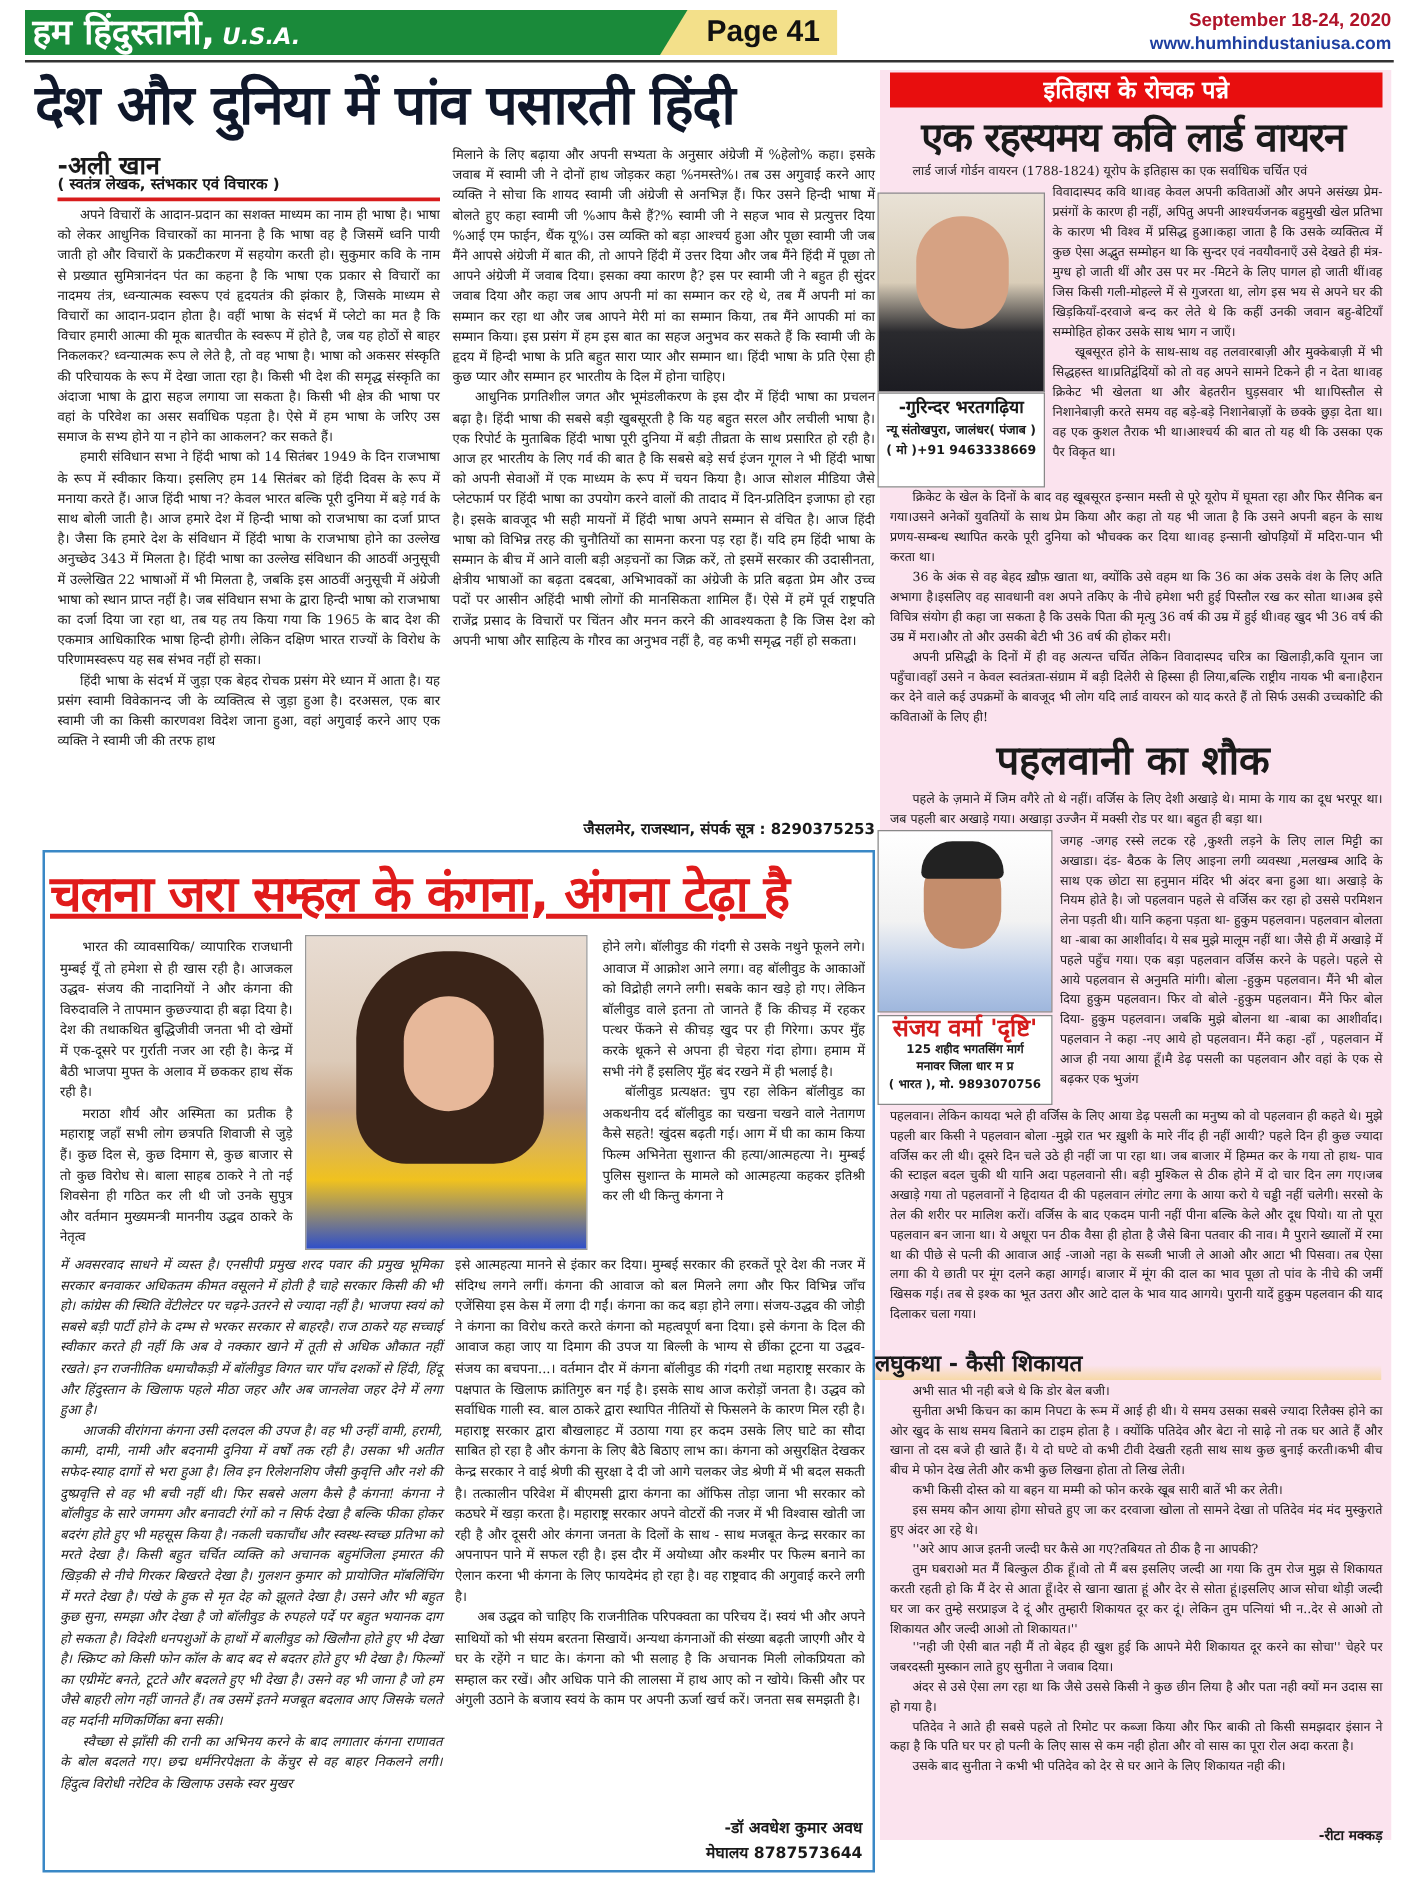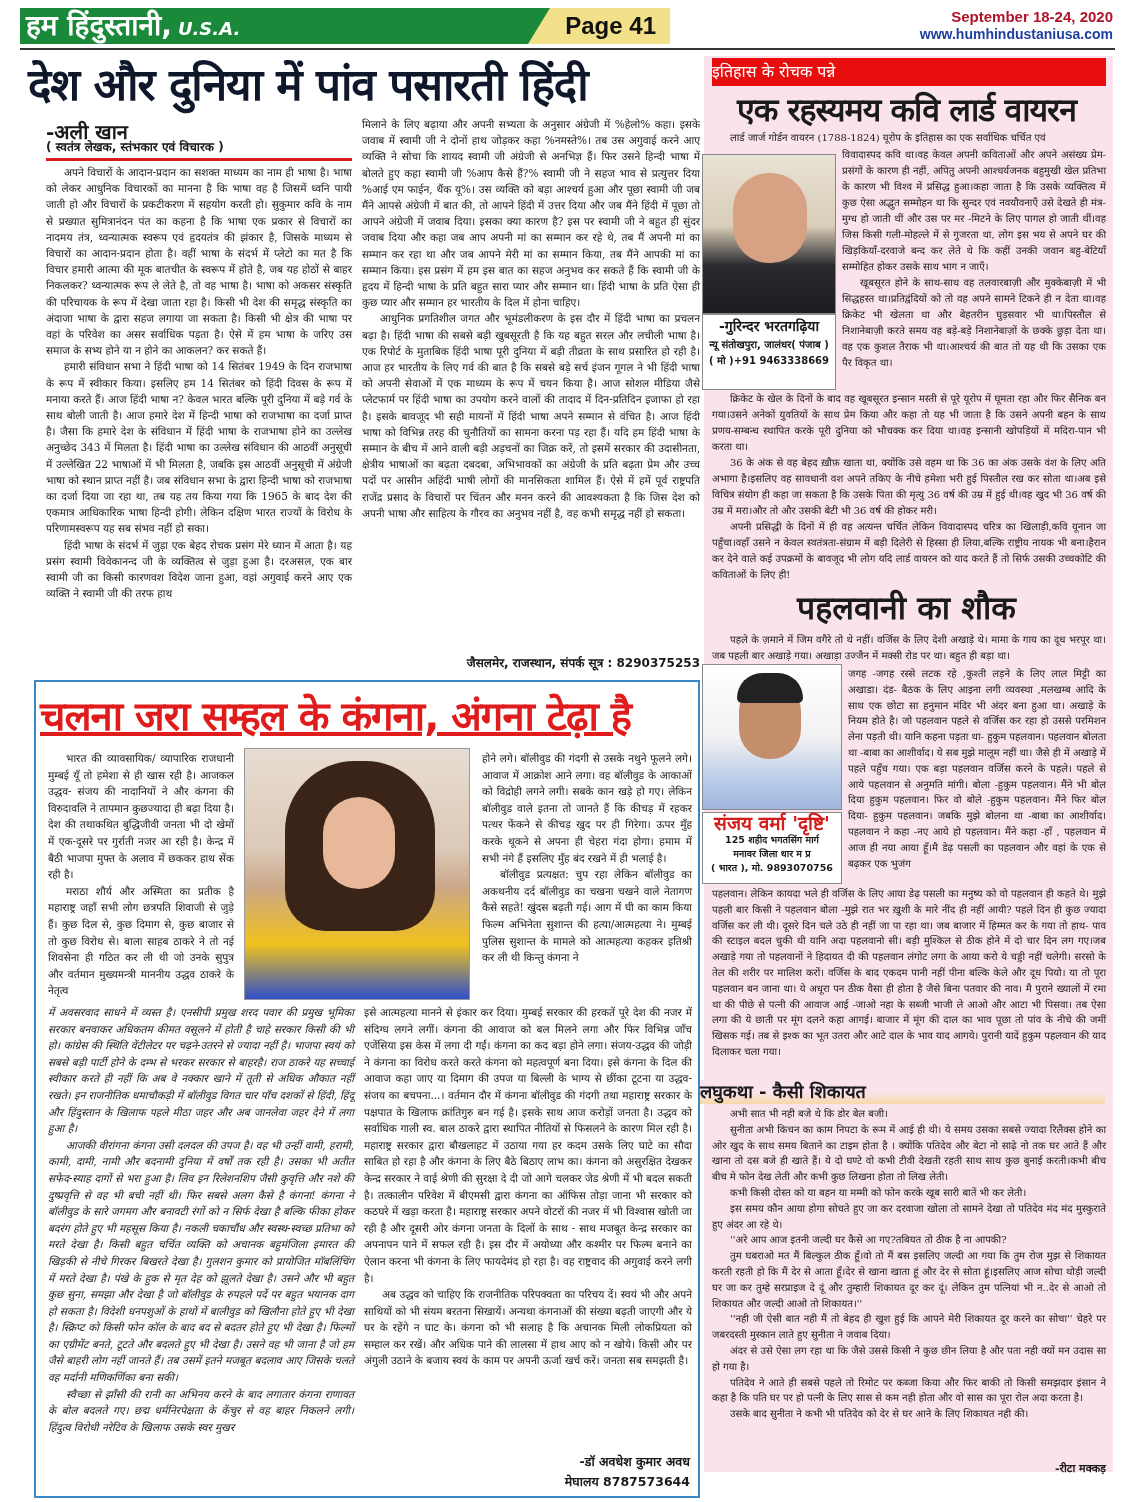--- a/index.html
+++ b/index.html
@@ -28,21 +28,21 @@
   .photo-kangana .face { position: absolute; left: 78px; top: 48px; width: 72px; height: 92px; border-radius: 40px; background: #e7b89a; }
   .photo-kangana .hair { position: absolute; left: 40px; top: 12px; width: 150px; height: 170px; border-radius: 70px 70px 40px 40px; background: #3a2418; z-index: 0; }
   .photo-kangana .face { z-index: 1; }
   .art2-left-top { left: 48px; top: 750px; width: 186px; font-size: 10.5px; line-height: 16.6px; }
   .art2-right-top { left: 482px; top: 750px; width: 210px; font-size: 10.5px; line-height: 16.6px; }
   .art2-col1 { left: 48px; top: 1004px; width: 306px; font-size: 10.5px; line-height: 16.6px; font-style: italic; }
   .art2-col2 { left: 364px; top: 1004px; width: 328px; font-size: 10.5px; line-height: 16.6px; }
   .sign2 { position: absolute; left: 480px; top: 1452px; width: 210px; text-align: right; font-weight: bold; font-size: 12.5px; line-height: 20px; font-family: "DejaVu Sans", sans-serif; }
 
   .sidebar { position: absolute; left: 704px; top: 56px; width: 409px; height: 1416px; background: #fbe3ee; }
-  .section-banner { position: absolute; left: 712px; top: 58px; width: 394px; height: 28px; background: #e80e0e; color: #fff; font-family: "DejaVu Sans", sans-serif; font-weight: normal; font-size: 16px; line-height: 28px; }
+  .section-banner { position: absolute; left: 712px; top: 58px; width: 394px; height: 28px; background: #e80e0e; color: #fff; text-align: center; font-family: "DejaVu Sans", sans-serif; font-weight: bold; font-size: 19px; line-height: 28px; }
   .headline3 { position: absolute; left: 704px; top: 90px; width: 405px; text-align: center; font-family: "DejaVu Sans", sans-serif; font-weight: bold; font-size: 32px; line-height: 40px; letter-spacing: -1px; }
   .art3-lead { left: 712px; top: 130px; width: 394px; font-size: 10px; line-height: 16px; }
   .photo-gurinder { position: absolute; left: 702px; top: 154px; width: 134px; height: 160px; background: linear-gradient(180deg, #e9e2d6 0%, #d9cdb8 45%, #2a2a2e 70%, #1c1c22 100%); border: 1px solid #888; }
   .photo-gurinder .face { position: absolute; left: 30px; top: 18px; width: 74px; height: 90px; border-radius: 36px; background: #d6a283; }
   .cap-gurinder { position: absolute; left: 702px; top: 314px; width: 134px; height: 76px; background: #fff; border: 1px solid #888; text-align: center; font-family: "DejaVu Sans", sans-serif; }
   .cap-gurinder .n { font-weight: bold; font-size: 14px; line-height: 22px; }
   .cap-gurinder .a { font-weight: bold; font-size: 10px; line-height: 16px; }
   .art3-side { left: 842px; top: 147px; width: 264px; font-size: 10px; line-height: 16px; }
   .art3-full { left: 712px; top: 391px; width: 394px; font-size: 10px; line-height: 16px; }
 

